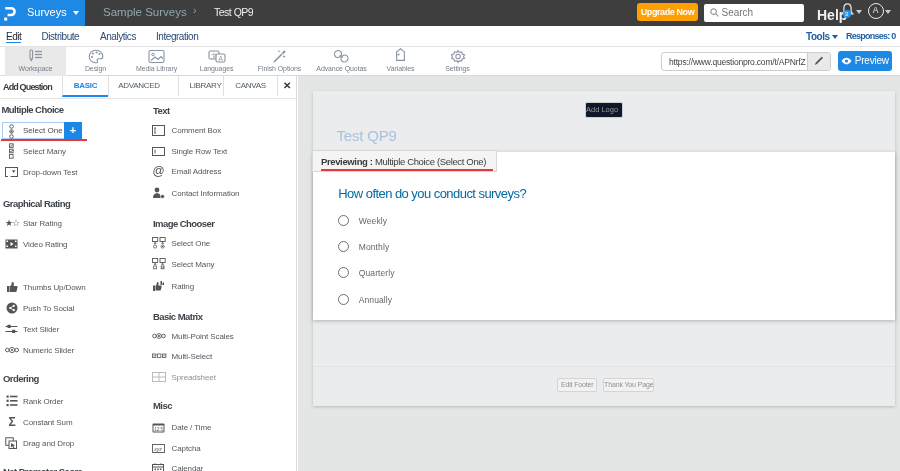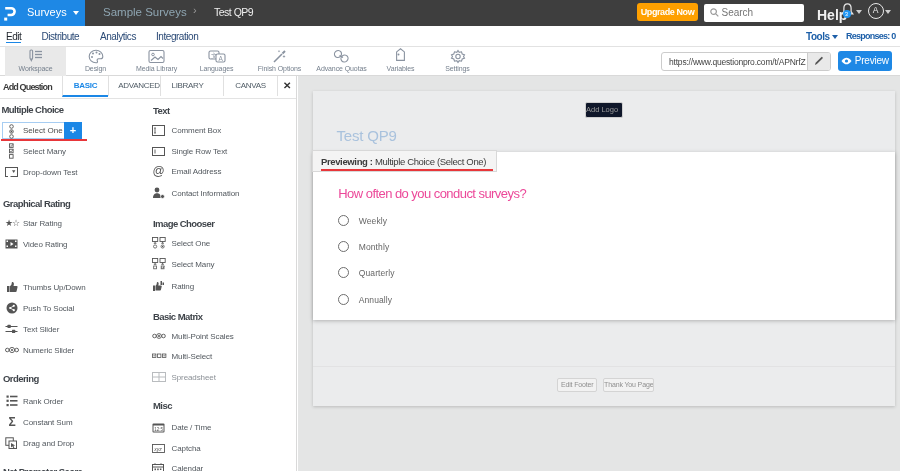--- a/index.html
+++ b/index.html
@@ -35,21 +35,21 @@
 #urlbox .txt { position:absolute; left:7px; top:3.5px; letter-spacing:-0.2px; white-space:nowrap; font-size:8.5px; }
 #urlbox .pen { position:absolute; right:0; top:0; width:23px; height:17px; background:#e9e9e9; border-left:1px solid #ccc; border-radius:0 2px 2px 0; text-align:center; }
 #previewbtn { position:absolute; left:838px; top:51px; width:54px; height:20px; background:#1e88e5; border-radius:3px; color:#fff; font-size:10px; line-height:20px; text-align:center; letter-spacing:-0.2px; }
 
 #leftpanel { position:absolute; left:0; top:76px; width:297px; height:395px; background:#fff; border-right:1px solid #d9d9d9; }
 #lp-head { position:absolute; left:0; top:0; width:296px; height:23px; border-bottom:1px solid #e3e3e3; }
 #addq { position:absolute; left:3px; top:6px; font-size:9px; font-weight:bold; color:#3a3a3a; letter-spacing:-0.85px; }
 .tab { position:absolute; top:0; height:20px; border-left:1px solid #e0e0e0; text-align:center; font-size:8px; color:#4e5a64; line-height:20px; letter-spacing:-0.3px; }
 #tab-basic { left:62px; width:46px; color:#1b87e6; font-weight:bold; border-bottom:2.4px solid #1b87e6; height:21px; }
 #tab-adv { left:108px; width:61px; }
-#tab-lib { left:160px; width:54px; }
+#tab-lib { left:178px; width:54px; }
 #tab-can { left:223px; width:54px; }
 #tab-x { left:277px; width:19px; font-size:10px; color:#333; font-weight:bold; }
 .sechead { position:absolute; font-size:9.5px; font-weight:bold; color:#3f444a; letter-spacing:-0.55px; white-space:nowrap; }
 .item { position:absolute; height:21px; font-size:8px; color:#52585e; }
 .item .ic { position:absolute; left:0; top:0; width:14px; height:21px; }
 .item .tx { position:absolute; left:18px; top:6px; white-space:nowrap; letter-spacing:-0.1px; }
 .item2 .tx { left:20px; }
 
 #selone { position:absolute; left:2px; top:22.5px; width:80px; height:17px; background:#fff; border:1px solid #a7cdf2; }
 #selone .plus { position:absolute; right:-1px; top:-1px; width:18px; height:17px; background:#1b87e6; color:#fff; font-weight:bold; font-size:11px; text-align:center; line-height:16px; }
@@ -58,21 +58,21 @@
 #mainarea { position:absolute; left:298px; top:76px; width:602px; height:395px; background:#e4e5e5; }
 #panel { position:absolute; left:15px; top:15px; width:581.6px; height:315px; background:#ebeced; box-shadow:0 1px 3px rgba(0,0,0,0.18); }
 #addlogo { position:absolute; left:272px; top:11px; width:38px; height:15.5px; background:#0f172a; border:1px solid #cfcfcf; border-radius:2px; font-size:7.5px; color:#9a9a9a; line-height:14px; }
 #title { position:absolute; left:23.5px; top:35.5px; font-size:15px; color:#a9c2dd; letter-spacing:-0.2px; }
 #footline { position:absolute; left:0px; top:275px; width:581.6px; height:1px; background:#e2e2e3; }
 .footbtn { position:absolute; top:286.7px; height:14.4px; background:#f2f2f2; border:1px solid #d4d4d4; border-radius:2px; font-size:7px; color:#8f8f8f; text-align:center; line-height:12.5px; white-space:nowrap; letter-spacing:-0.15px; overflow:hidden; }
 #card { position:absolute; left:14.7px; top:76px; width:581.9px; height:167.8px; background:#fff; box-shadow:0 1px 4px rgba(0,0,0,0.25); }
 #prevlabel { position:absolute; left:13.9px; top:74.4px; width:185.4px; height:21.3px; background:#f4f4f4; border:1px solid #d8d8d8; font-size:9.5px; color:#3b3b3b; z-index:3; }
 #prevlabel .inner { position:absolute; left:8px; top:5px; white-space:nowrap; letter-spacing:-0.35px;}
 #redline2 { position:absolute; left:22.9px; top:92.6px; width:171.7px; height:2.4px; background:#e8363a; z-index:4; }
-#question { position:absolute; left:25.6px; top:33.9px; font-size:13px; color:#ec4899; letter-spacing:-0.55px; font-weight:500; }
+#question { position:absolute; left:25.6px; top:33.9px; font-size:13px; color:#0369a1; letter-spacing:-0.55px; font-weight:500; }
 .opt { position:absolute; left:25.4px; font-size:8.5px; color:#666; }
 .radio { position:absolute; left:0; top:0; width:11px; height:11px; border:1.2px solid #6e6e6e; border-radius:50%; background:#fff; }
 .opt .ol { position:absolute; left:20.7px; top:1px; letter-spacing:0.1px; }
 svg { overflow:visible; }
 </style>
 </head>
 <body>
 
 <div id="topbar">
   <div id="logoarea">

